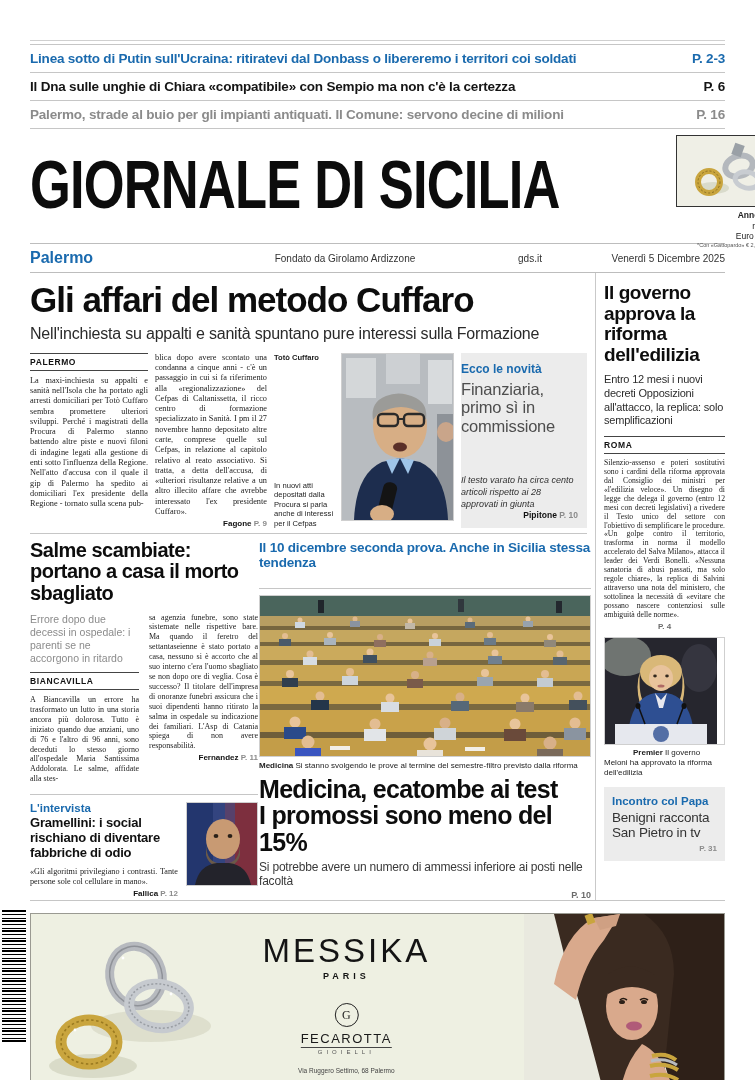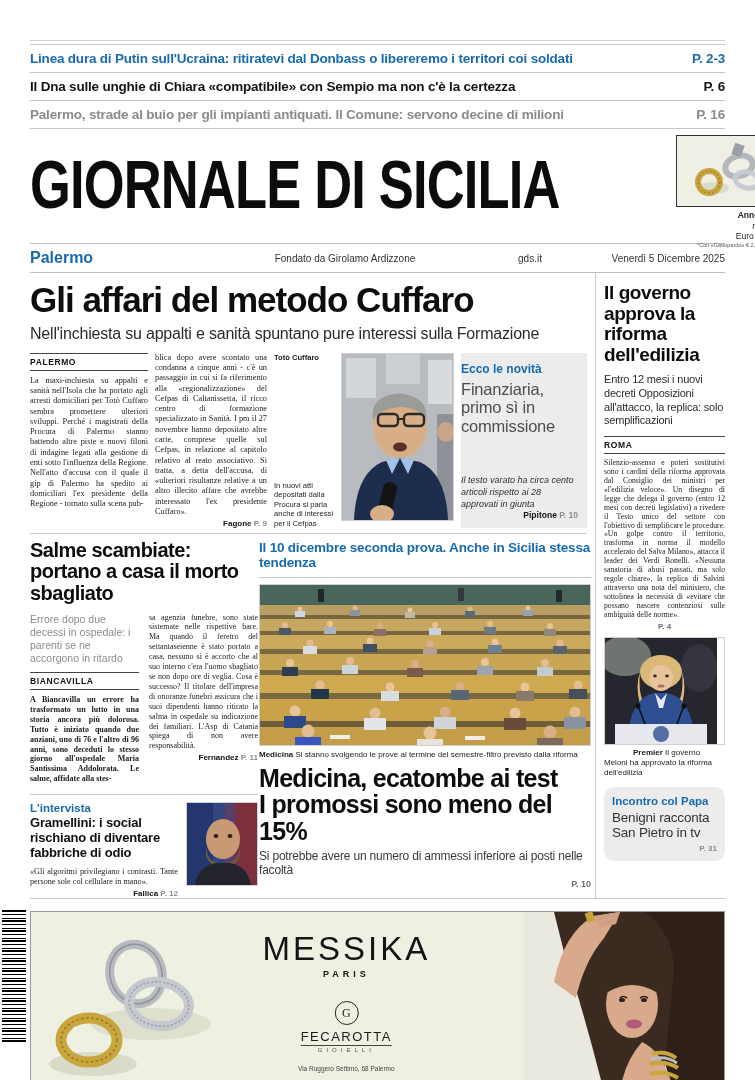--- a/index.html
+++ b/index.html
@@ -54,35 +54,35 @@
   .novita-by .pg{color:#8b8b8b;}
   
   .lower{display:grid;grid-template-columns:228px 1fr;column-gap:1px;margin-top:12px;border-top:1px solid #c6c6c6;padding-top:6px;}
   .salme-h{font-size:20px;font-weight:bold;letter-spacing:-0.5px;line-height:1.08;color:#0d0d0d;margin-bottom:8px;}
   .salme-cols{display:grid;grid-template-columns:1fr 1fr;column-gap:10px;}
   .salme-sub{font-size:10.5px;color:#8b8b8b;line-height:1.25;margin-bottom:7px;}
   .interv{border-top:1px solid #c6c6c6;margin-top:10px;padding-top:7px;display:grid;grid-template-columns:1fr 72px;column-gap:8px;}
   .interv-kicker{color:#1a6aae;font-weight:bold;font-size:11.5px;}
   .interv-h{font-size:13px;font-weight:bold;line-height:1.15;letter-spacing:-0.2px;margin:2px 0 6px 0;color:#101010;}
   
-  .med-banner{color:#1a6aae;font-weight:bold;font-size:13.5px;letter-spacing:-0.2px;padding-bottom:7px;border-bottom:1px solid #c6c6c6;}
+  .med-banner{color:#1a6aae;font-weight:bold;font-size:13.5px;letter-spacing:-0.2px;padding-bottom:18px;border-bottom:1px solid #c6c6c6;}
   .med-photo{margin-top:6px;}
   .med-cap{font-size:8px;color:#222;margin-top:4px;}
   .med-cap .b{font-weight:bold;}
   .med-h{font-size:25px;font-weight:bold;letter-spacing:-0.7px;line-height:1.06;margin-top:6px;color:#0d0d0d;}
   .med-sub{font-size:12px;color:#3a3a3a;margin-top:5px;letter-spacing:-0.2px;}
   .med-pg{text-align:right;font-size:9px;font-weight:bold;color:#6b6b6b;margin-top:2px;}
   
   .rc-h{font-size:19px;font-weight:bold;line-height:1.08;letter-spacing:-0.4px;margin:10px 0 8px 0;color:#0d0d0d;}
   .rc-sub{font-size:11px;color:#2d2d2d;line-height:1.25;margin-bottom:8px;letter-spacing:-0.2px;}
   .rc-body{font-family:"Liberation Serif",serif;font-size:7.7px;line-height:1.16;text-align:justify;color:#1b1b1b;}
   .rc-pg{text-align:center;font-size:8px;font-weight:bold;color:#6b6b6b;margin:2px 0 6px 0;}
   .rc-cap{font-size:8px;line-height:1.25;color:#222;margin-top:3px;}
   .rc-cap .b{font-weight:bold;padding-left:29px;}
-  .papa-box{background:#ececec;margin-top:9px;padding:8px;border-radius:10px;}
+  .papa-box{background:#ececec;margin-top:9px;padding:8px;}
   .papa-kicker{color:#1a6aae;font-weight:bold;font-size:11.5px;}
   .papa-h{font-size:13.5px;color:#333;line-height:1.12;margin-top:3px;letter-spacing:-0.2px;}
   .papa-pg{text-align:right;font-size:8px;font-weight:bold;color:#8b8b8b;margin-top:4px;}
   
   .ad{position:relative;margin-top:12px;height:180px;background:#eef0e2;border:1px solid #9a9a92;display:flex;overflow:hidden;}
   .ad-center{position:absolute;left:50%;top:0;transform:translateX(-62%);text-align:center;width:260px;}
   .ad-brand{font-size:33px;letter-spacing:3px;color:#141414;margin-top:18px;font-weight:normal;}
   .ad-brand-sub{font-size:9px;letter-spacing:4px;color:#141414;margin-top:1px;font-weight:bold;}
   .ad-mono{width:22px;height:22px;border:1.3px solid #222;border-radius:50%;margin:22px auto 2px auto;
            font-size:12px;line-height:22px;color:#222;font-family:"Liberation Serif",serif;}
@@ -97,21 +97,21 @@
 </style>
 </head>
 <body>
 
 <div class="page">
   <div class="hairline-top"></div>
   <div class="inner">
 
     <div class="top-strip">
       <div class="ts-row ts-blue">
-        <span>Linea dura di Putin sull'Ucraina: ritiratevi dal Donbass o libereremo i territori coi soldati</span>
+        <span>Linea sotto di Putin sull'Ucraina: ritiratevi dal Donbass o libereremo i territori coi soldati</span>
         <span class="ts-page">P. 2-3</span>
       </div>
       <div class="ts-row ts-black">
         <span>Il Dna sulle unghie di Chiara «compatibile» con Sempio ma non c'è la certezza</span>
         <span class="ts-page">P. 6</span>
       </div>
       <div class="ts-row ts-gray">
         <span>Palermo, strade al buio per gli impianti antiquati. Il Comune: servono decine di milioni</span>
         <span class="ts-page">P. 16</span>
       </div>
@@ -201,21 +201,21 @@
         </div>
 
         <div class="lower">
           <div>
             <div>
               <div class="salme-h">Salme scambiate: portano a casa il morto sbagliato</div>
               <div class="salme-cols">
                 <div>
                   <div class="salme-sub">Errore dopo due decessi in ospedale: i parenti se ne accorgono in ritardo</div>
                   <div class="kicker">BIANCAVILLA</div>
-                  <div class="body-serif" style="font-size:8px;font-weight:bold;">A Biancavilla un errore ha trasformato un lutto in una storia ancora più dolorosa. Tutto è iniziato quando due anziani, uno di 76 e l'altro di 96 anni, sono deceduti lo stesso giorno all'ospedale Maria Santissima Addolorata. Le salme, affidate alla stes-</div>
+                  <div class="body-serif" style="font-size:8px;">A Biancavilla un errore ha trasformato un lutto in una storia ancora più dolorosa. Tutto è iniziato quando due anziani, uno di 76 e l'altro di 96 anni, sono deceduti lo stesso giorno all'ospedale Maria Santissima Addolorata. Le salme, affidate alla stes-</div>
                 </div>
                 <div style="display:flex;flex-direction:column;">
                   <div class="body-serif" style="font-size:8px;">sa agenzia funebre, sono state sistemate nelle rispettive bare. Ma quando il feretro del settantaseienne è stato portato a casa, nessuno si è accorto che al suo interno c'era l'uomo sbagliato se non dopo ore di veglia. Cosa è successo? Il titolare dell'impresa di onoranze funebri assicura che i suoi dipendenti hanno ritirato la salma in ospedale su indicazione dei familiari. L'Asp di Catania spiega di non avere responsabilità.</div>
                   <div class="byline">
                     <span>Fernandez</span>
                     <span class="pg">P. 11</span>
                   </div>
                 </div>
               </div>
             </div>

